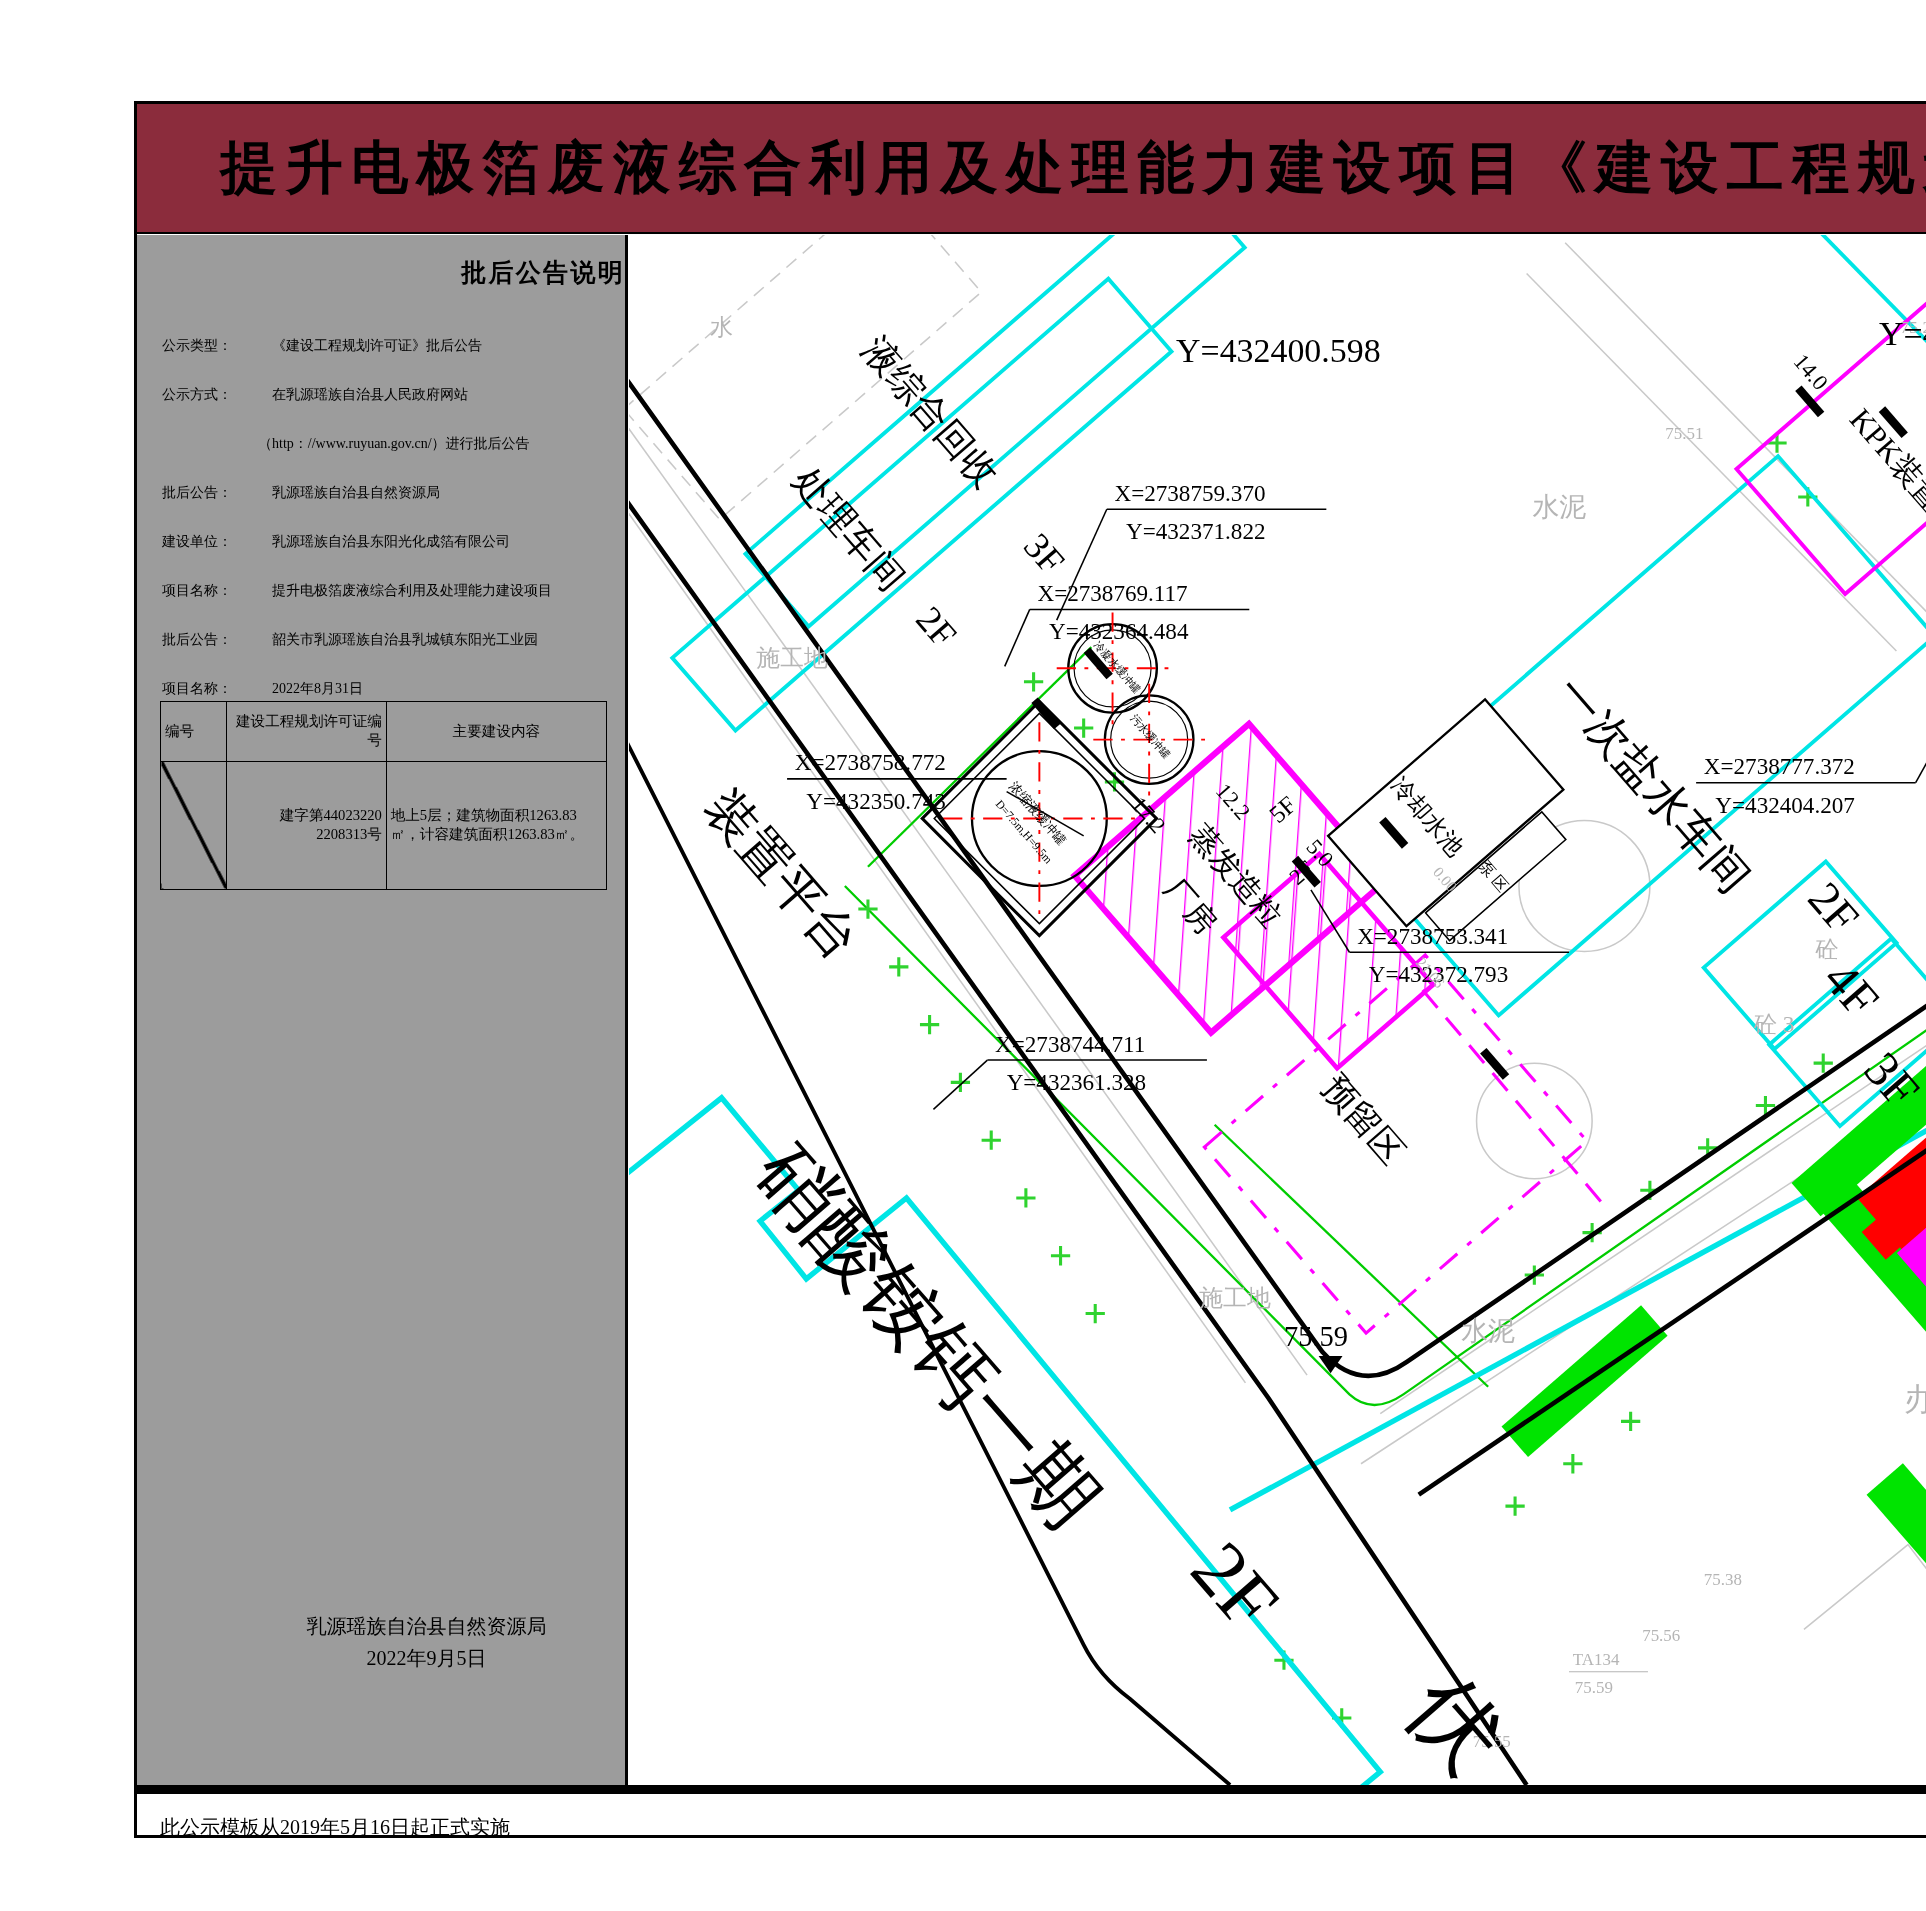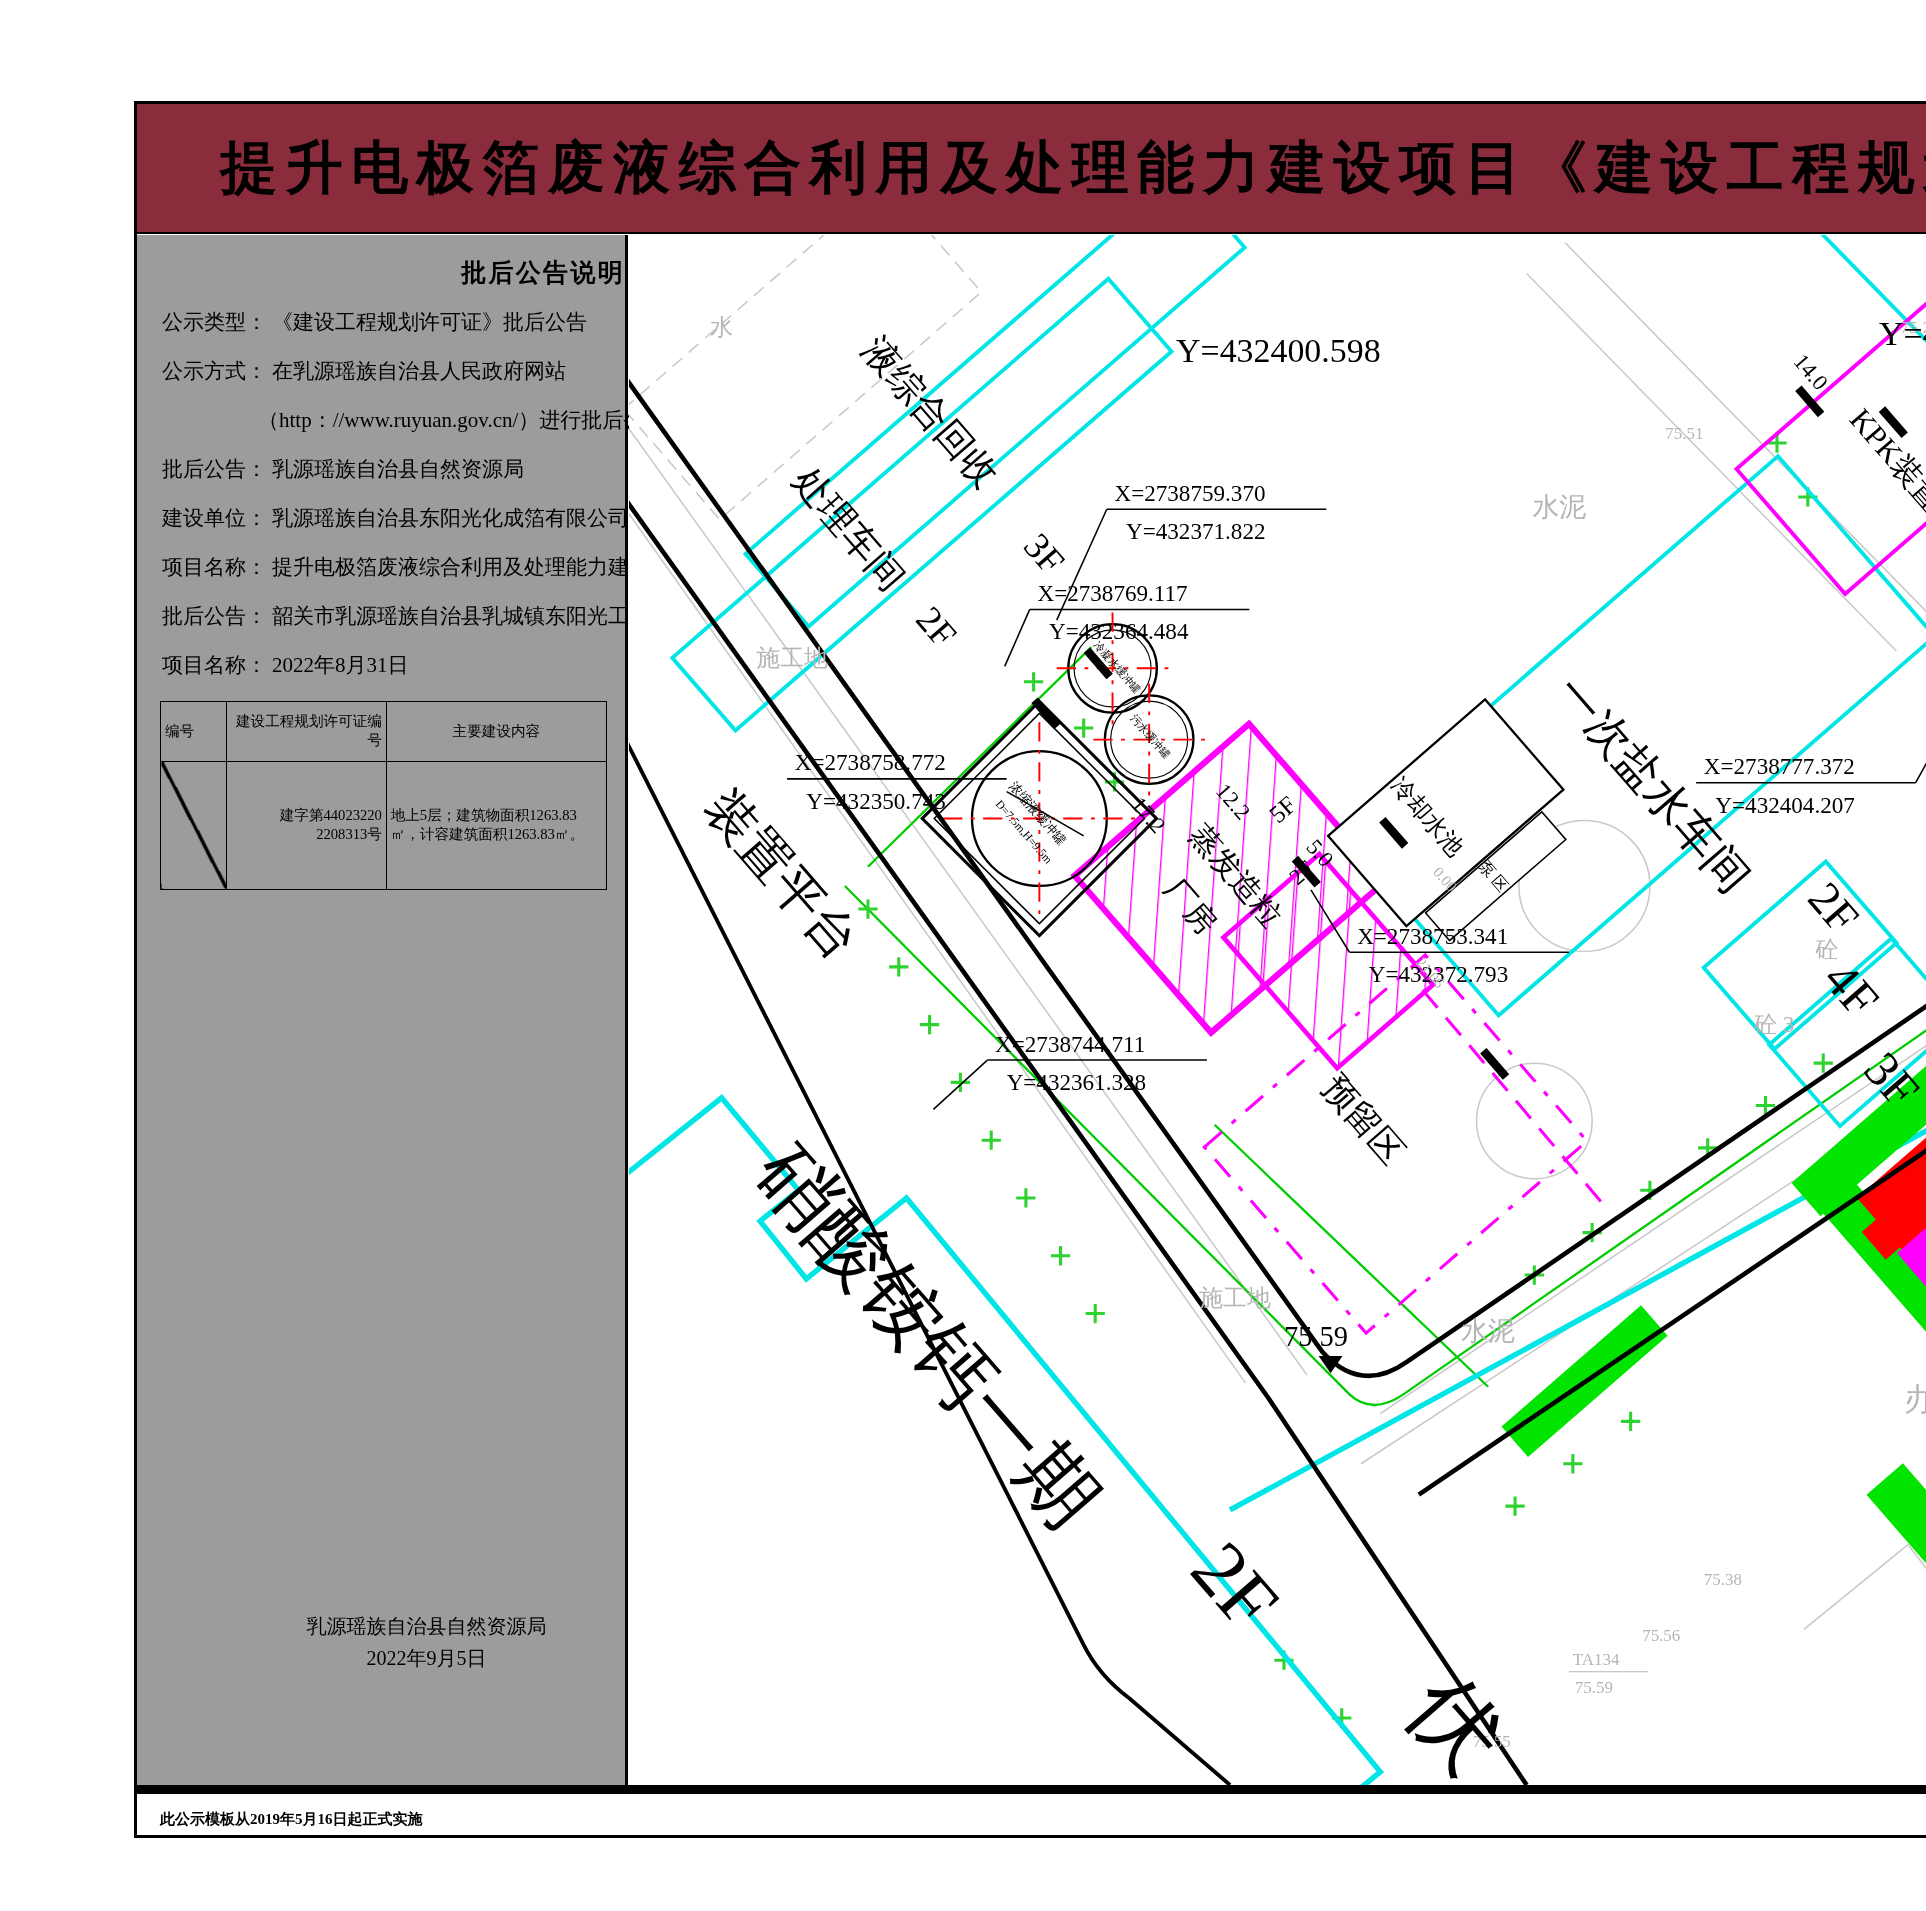--- a/index.html
+++ b/index.html
@@ -8,41 +8,41 @@
   .frame{position:absolute;left:134px;top:101px;width:2459px;height:1731px;
          border:3.9px solid #000;background:#fff;}
   
   .titleband{position:absolute;left:0;top:0;width:100%;height:128px;background:#8B2C3C;
              border-bottom:2.3px solid #000;display:flex;align-items:center;justify-content:center;}
   .titleband h1{margin:0;font-size:57px;font-weight:700;letter-spacing:8.5px;color:#000;white-space:nowrap;}
   
   .sidebar{position:absolute;left:0;top:131px;width:488px;height:1550px;background:#9C9C9C;
            border-right:3.1px solid #000;}
   .sb-head{position:absolute;left:0;top:21px;width:100%;text-align:right;font-size:25px;font-weight:600;letter-spacing:2.3px;}
-  .sb-fields{position:absolute;left:25px;top:63px;width:443px;font-size:21px;}
+  .sb-fields{position:absolute;left:25px;top:86px;width:443px;font-size:14px;}
   .sb-row{height:49px;line-height:49px;white-space:nowrap;}
   .sb-row .lbl{display:inline-block;min-width:110px;}
   .sb-row.cont .val{padding-left:96px;}
   .sb-table{position:absolute;left:23px;top:466px;width:447px;border-collapse:collapse;
             font-size:14.6px;}
   .sb-table th,.sb-table td{border:1.9px solid #000;padding:2.3px 3.9px;font-weight:400;}
   .sb-table th{text-align:center;}
   .sb-table .c-no{width:58px;text-align:left;}
   .sb-table .c-permit{width:154px;text-align:right;}
   .sb-table .c-content{width:216px;}
   .sb-table .hrow th{height:54px;}
   .sb-table .brow td{height:123px;}
   .cell-slash{background:linear-gradient(to top right,transparent 48.5%,#000 48.5%,#000 51.5%,transparent 51.5%);}
   .sb-issuer{position:absolute;left:116px;top:1375px;width:347px;text-align:center;font-size:20px;line-height:32px;}
   
   .mapwrap{position:absolute;left:492px;top:131px;width:1563px;height:1550px;background:#fff;overflow:hidden;}
   
   .divbar{position:absolute;left:0;top:1681px;width:100%;height:8.5px;background:#000;}
   .footer{position:absolute;left:0;top:1689px;width:100%;height:37px;}
-  .footer .f-left{position:absolute;left:23px;top:8px;line-height:37px;font-size:15px;font-weight:700;}
+  .footer .f-left{position:absolute;left:23px;top:16px;line-height:37px;font-size:20px;font-weight:400;}
   svg text{font-family:"Liberation Serif","DejaVu Serif",serif;}
 </style>
 </head>
 <body>
 
 <div class="frame">
 
   <div class="titleband">
     <h1>提升电极箔废液综合利用及处理能力建设项目《建设工程规划许可证》批后公告</h1>
   </div>

